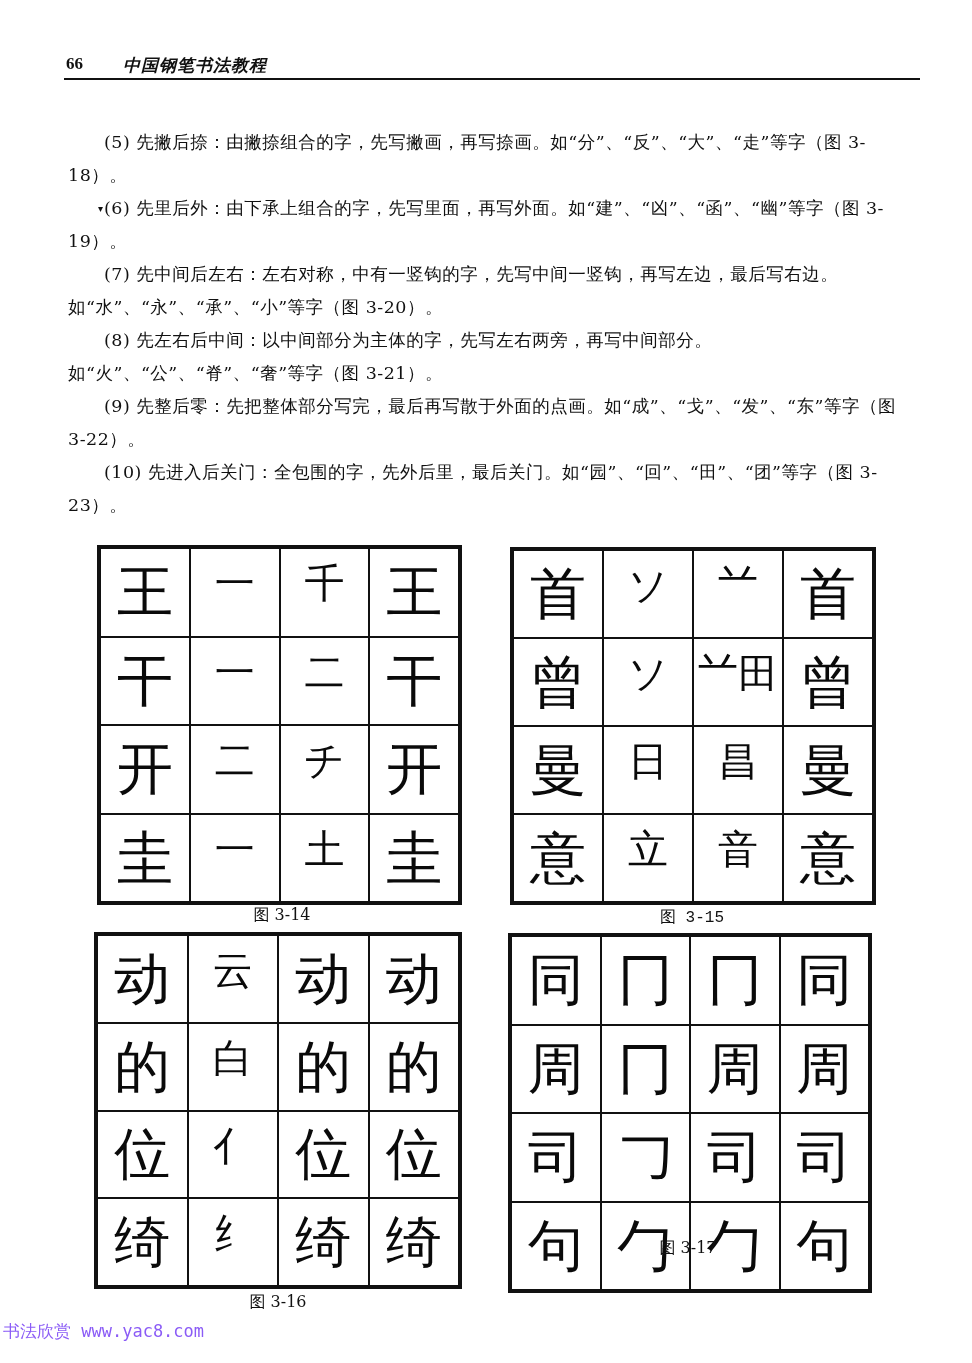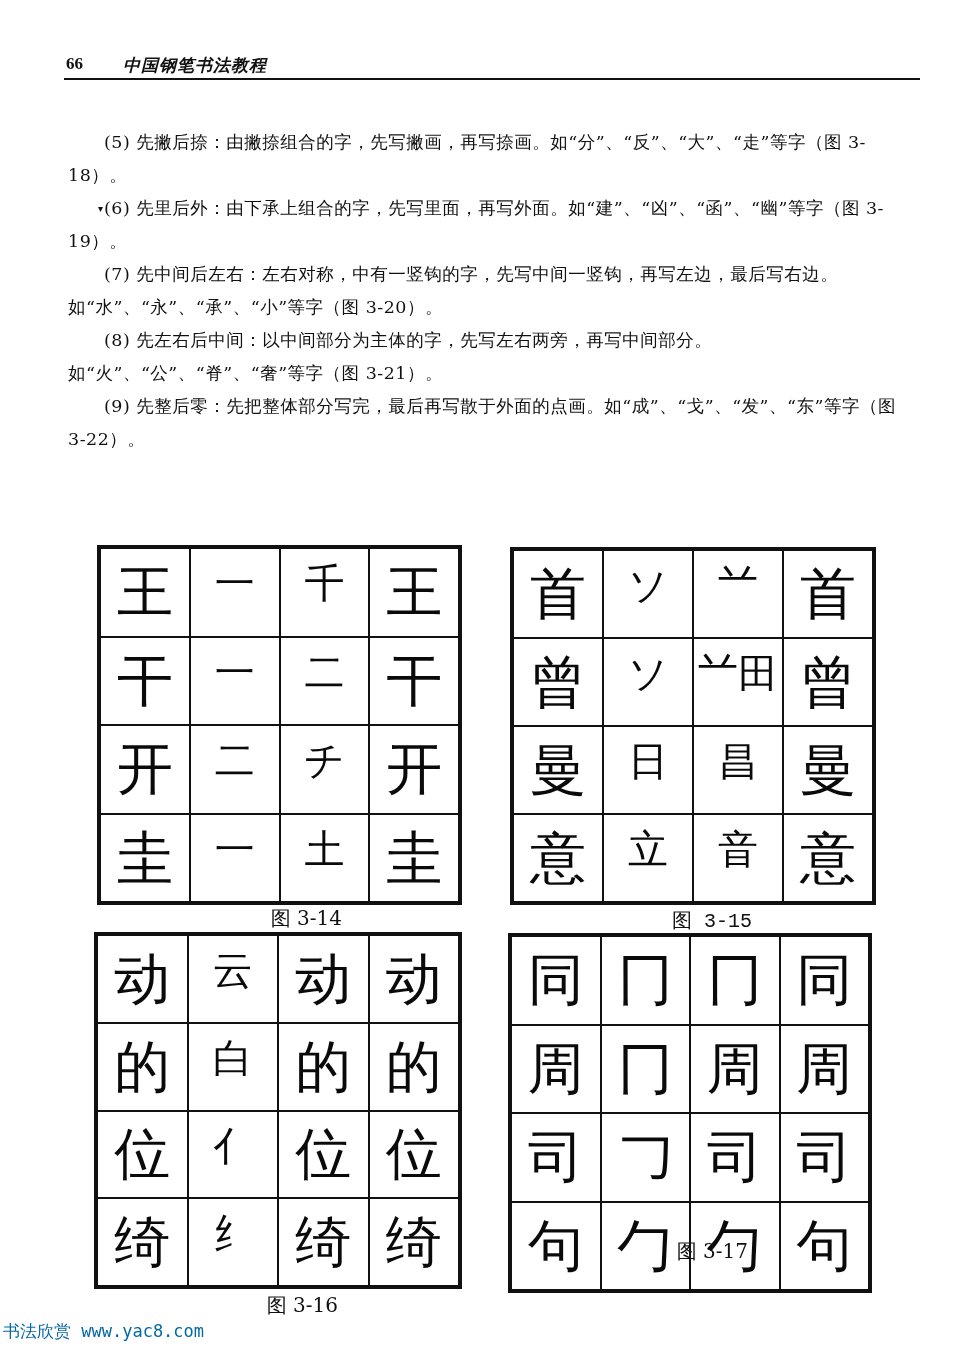--- a/index.html
+++ b/index.html
@@ -11,41 +11,42 @@
   .rule { position:absolute; left:64px; top:78px; width:856px; height:2px; background:#111; }
   .body-text { position:absolute; left:68px; top:126px; width:852px; font-size:17.5px; line-height:33px; }
   .para { margin:0; text-indent:36px; white-space:normal; letter-spacing:0.5px; }
   .bullet { position:absolute; left:-6px; font-size:10px; }
   .grid { position:absolute; border:3px solid #111; display:grid;
           grid-template-columns:repeat(4,1fr); grid-template-rows:repeat(4,1fr); box-sizing:border-box; }
   .cell { border:1.5px solid #111; display:flex; align-items:center; justify-content:center;
           font-family:"DejaVu Sans","Liberation Sans",sans-serif; font-size:56px; font-weight:normal;
           color:#0a0a0a; box-sizing:border-box; line-height:1; }
   .cell.part { font-size:40px; align-items:flex-start; padding-top:14px; }
-  .caption { position:absolute; font-size:20px; text-align:right; width:120px; }
+  .caption { position:absolute; font-size:16px; text-align:center; width:120px; }
   .watermark { position:absolute; left:3px; top:1320px; font-family:"DejaVu Sans Mono","Liberation Mono",monospace;
-               font-size:17px; color:#0369a1; white-space:nowrap; }
+               font-size:17px; color:#8b5cf6; white-space:nowrap; }
 </style>
 </head>
 <body>
 
 <div class="header">
   <span class="pgnum">66</span>
   <span class="book">中国钢笔书法教程</span>
 </div>
 <div class="rule"></div>
 
 <div class="body-text">
   <p class="para">(5) 先撇后捺：由撇捺组合的字，先写撇画，再写捺画。如“分”、“反”、“大”、“走”等字（图 3-18）。</p>
   <p class="para" style="position:relative">
     <span class="bullet">▾</span><span>(6) 先里后外：由下承上组合的字，先写里面，再写外面。如“建”、“凶”、“函”、“幽”等字（图 3-19）。</span>
   </p>
   <p class="para">(7) 先中间后左右：左右对称，中有一竖钩的字，先写中间一竖钩，再写左边，最后写右边。如“水”、“永”、“承”、“小”等字（图 3-20）。</p>
   <p class="para">(8) 先左右后中间：以中间部分为主体的字，先写左右两旁，再写中间部分。如“火”、“公”、“脊”、“奢”等字（图 3-21）。</p>
   <p class="para">(9) 先整后零：先把整体部分写完，最后再写散于外面的点画。如“成”、“戈”、“发”、“东”等字（图 3-22）。</p>
+  <p class="para">(10) 先进入后关门：全包围的字，先外后里，最后关门。如“园”、“回”、“田”、“团”等字（图 3-23）。</p>
 </div>
 
 <div class="grid" style="left:97px;top:545px;width:365px;height:360px;">
   <div class="cell">王</div>
   <div class="cell part">一</div>
   <div class="cell part">千</div>
   <div class="cell">王</div>
   <div class="cell">干</div>
   <div class="cell part">一</div>
   <div class="cell part">二</div>

